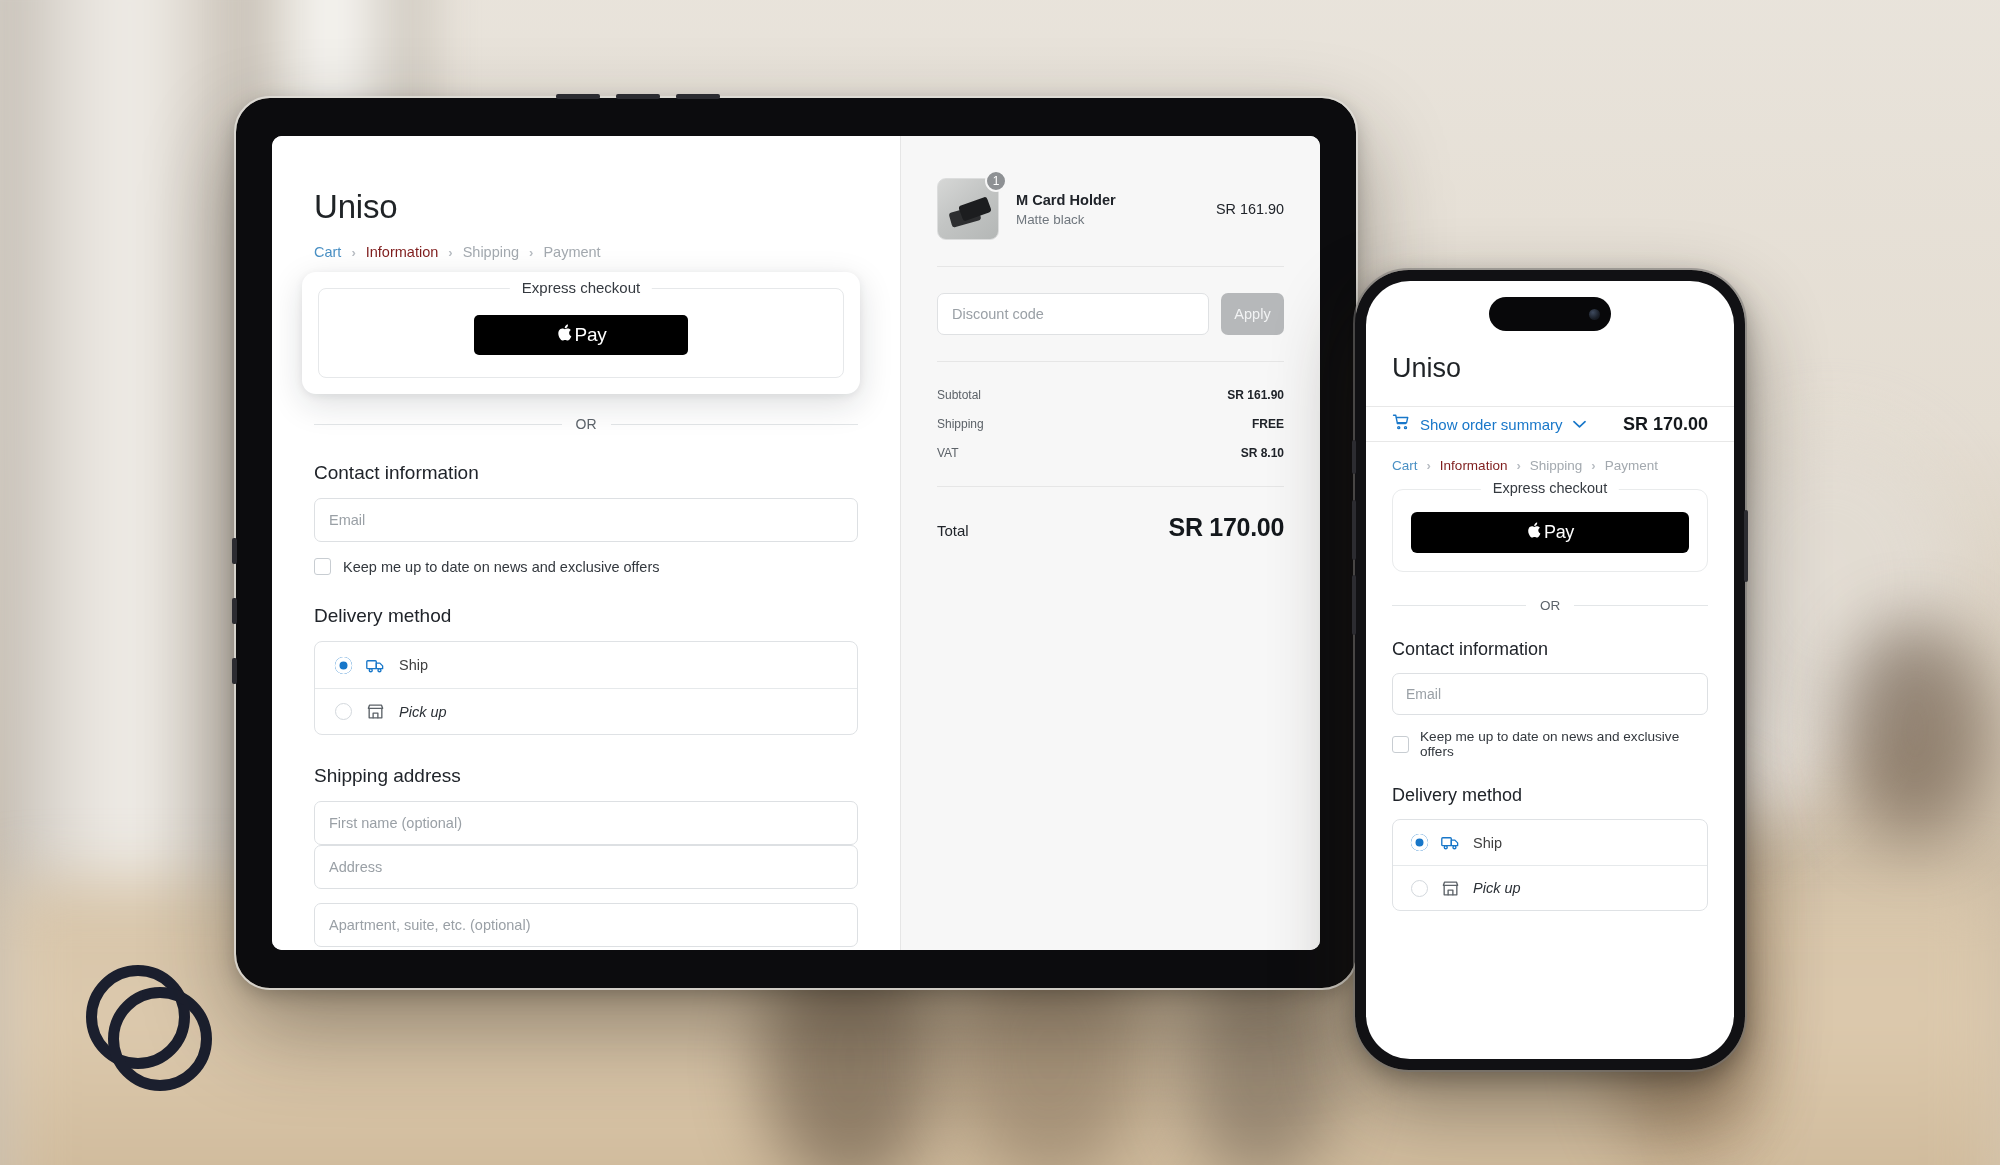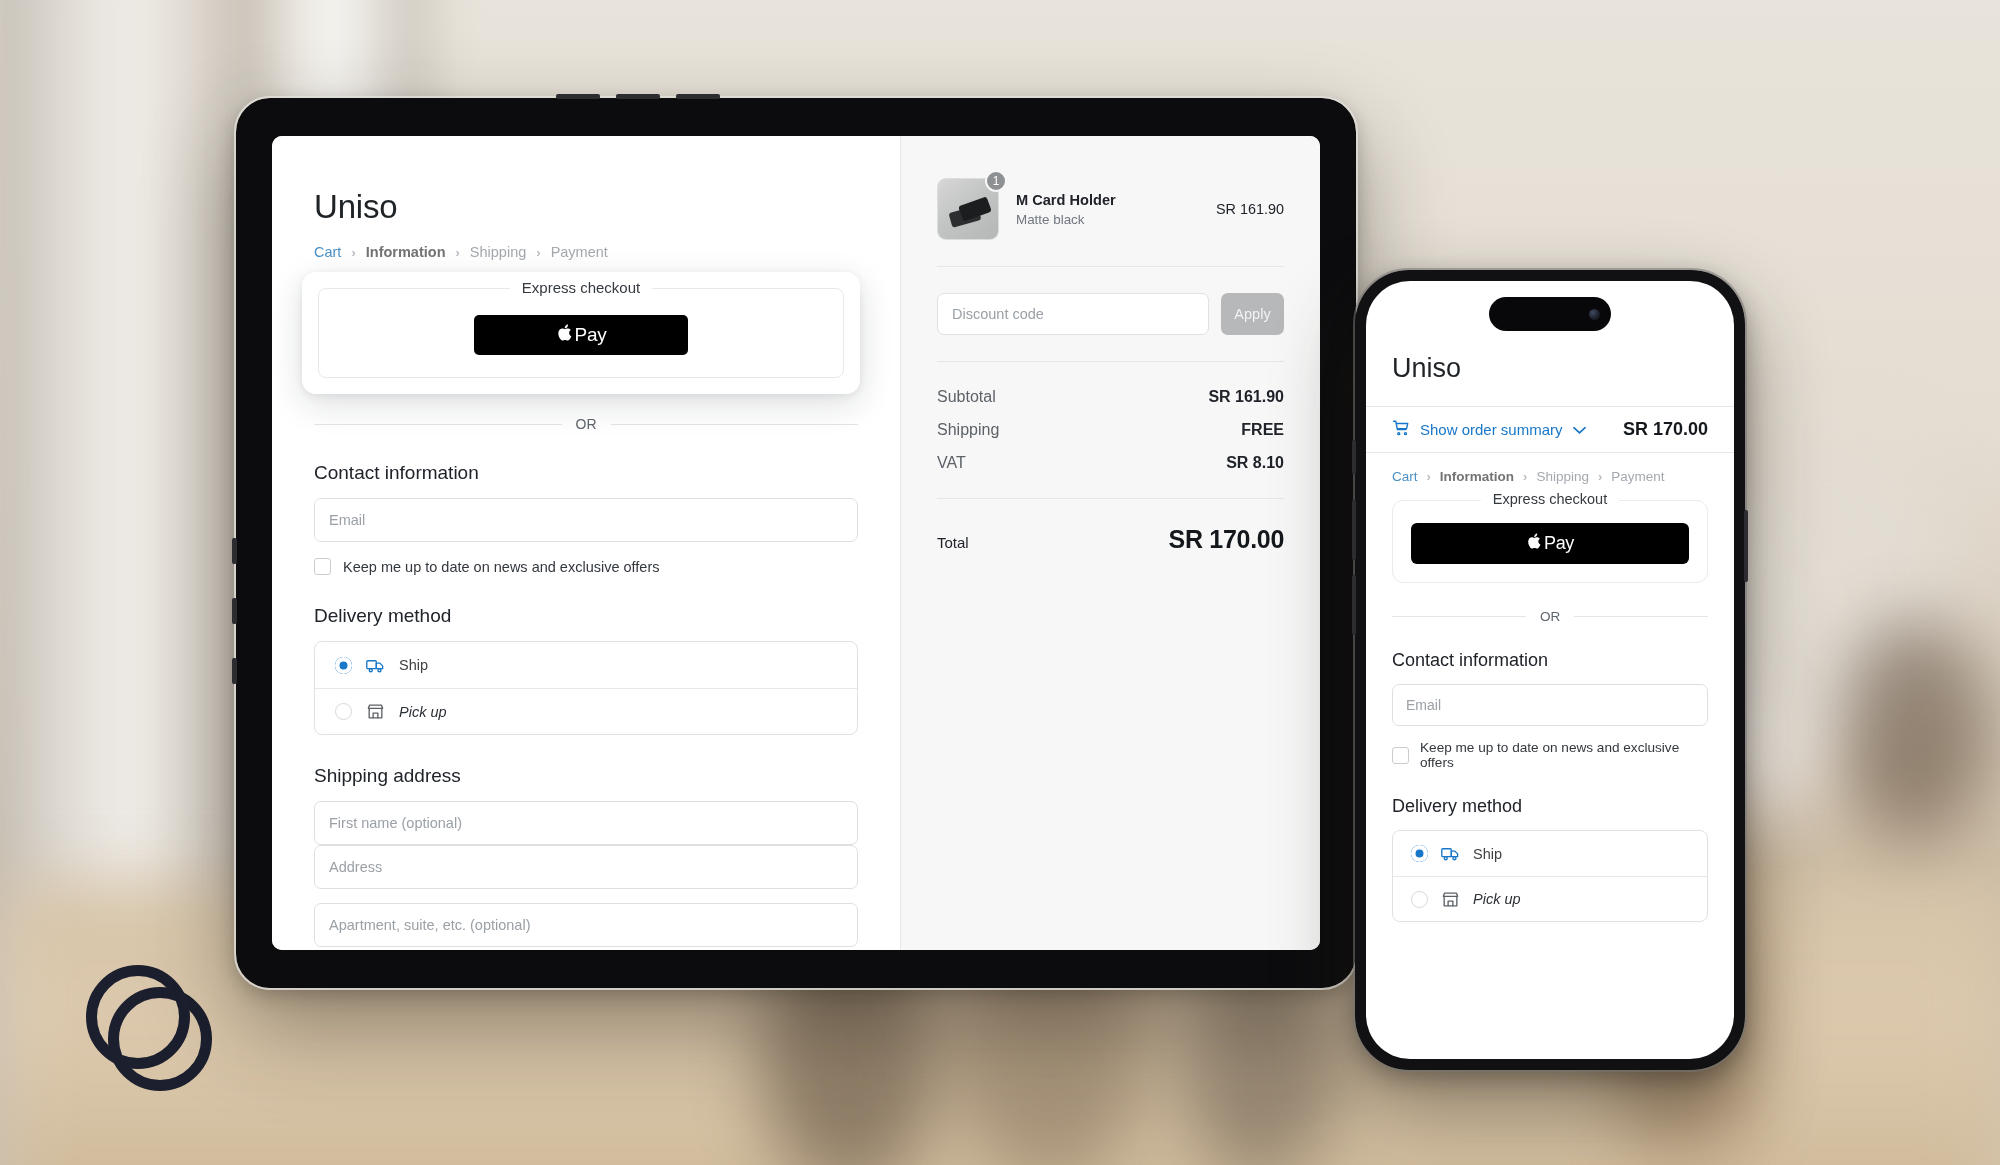--- a/index.html
+++ b/index.html
@@ -75,21 +75,21 @@
     display:flex;
   }
 
   
   .t-left { width:628px; background:#fff; position:relative; padding:52px 0 0 0; }
   .t-inner { padding:0 42px; }
   .brand-title { font-size:33px; color:#1f2326; letter-spacing:-.2px; font-weight:400; }
 
   .breadcrumb { display:flex; align-items:center; gap:10px; margin-top:18px; font-size:14.5px; }
   .bc-link { color:#4a90c4; }
-  .bc-current { color:#737373; font-weight:700; }
+  .bc-current { color:#7f1d1d; font-weight:400; }
   .bc-dim { color:#a3a9af; }
   .bc-sep { color:#b8bdc3; font-weight:700; font-size:13px; }
 
   
   .express-card {
     position:relative; margin:12px 0 0 -12px; width:558px;
     background:#fff; border-radius:14px;
     box-shadow:0 10px 34px rgba(20,25,35,.14), 0 2px 8px rgba(20,25,35,.07);
     padding:16px;
   }
@@ -170,21 +170,21 @@
   .discount-row { display:flex; gap:12px; }
   .discount-input {
     flex:1; height:42px; background:#fff; border:1px solid #dfe1e3; border-radius:7px;
     display:flex; align-items:center; padding:0 14px; font-size:14.5px; color:#9aa0a6;
   }
   .apply-btn {
     width:63px; height:42px; background:#b6b8ba; border-radius:7px; color:#f2f3f4;
     font-size:14.5px; display:flex; align-items:center; justify-content:center;
   }
 
-  .sum-row { display:flex; align-items:flex-end; font-size:16px; margin-bottom:15px;gap:26px; }
+  .sum-row { display:flex; align-items:flex-end; font-size:12px; margin-bottom:15px;gap:26px; }
   .sum-label { color:#5c6268; }
   .sum-value { margin-left:auto; color:#20242a; font-weight:700; }
   .total-row { display:flex; align-items:baseline; margin-top:4px; }
   .total-label { font-size:15px; color:#20242a; }
   .total-value { margin-left:auto; font-size:25px; color:#14181c; font-weight:700; letter-spacing:-.3px; }
 
   
   #phone {
     position:absolute; left:1355px; top:270px; width:390px; height:800px;
     background:#111114; border-radius:54px;
@@ -208,21 +208,21 @@
   }
   .island .cam { width:11px; height:11px; border-radius:50%;
     background:radial-gradient(circle at 35% 32%, #3e4a5e 0%, #1a1f28 60%, #0b0d11 100%); }
 
   .ph-content { padding:72px 0 0; }
   .ph-pad { padding:0 26px; }
   .ph-brand { font-size:27px; color:#1f2326; }
 
   .ph-summary-bar {
     margin-top:22px; border-top:1px solid #e8e8e8; border-bottom:1px solid #e8e8e8;
-    height:47px; display:flex; align-items:center; padding:0 26px;
+    height:36px; display:flex; align-items:center; padding:0 26px;
   }
   .ph-sum-left { display:flex; align-items:center; gap:10px; }
   .ph-sum-label { font-size:15px; color:#1877c9; }
   .ph-sum-total { margin-left:auto; font-size:18px; color:#14181c; font-weight:700; }
 
   .ph-breadcrumb { display:flex; align-items:center; gap:9px; font-size:13.5px; padding:16px 26px 0; }
 
   .ph-express-card {
     margin:16px 26px 0; border:1px solid #e9ebec; border-radius:11px;
     padding:22px 18px 18px; position:relative; background:#fff;

